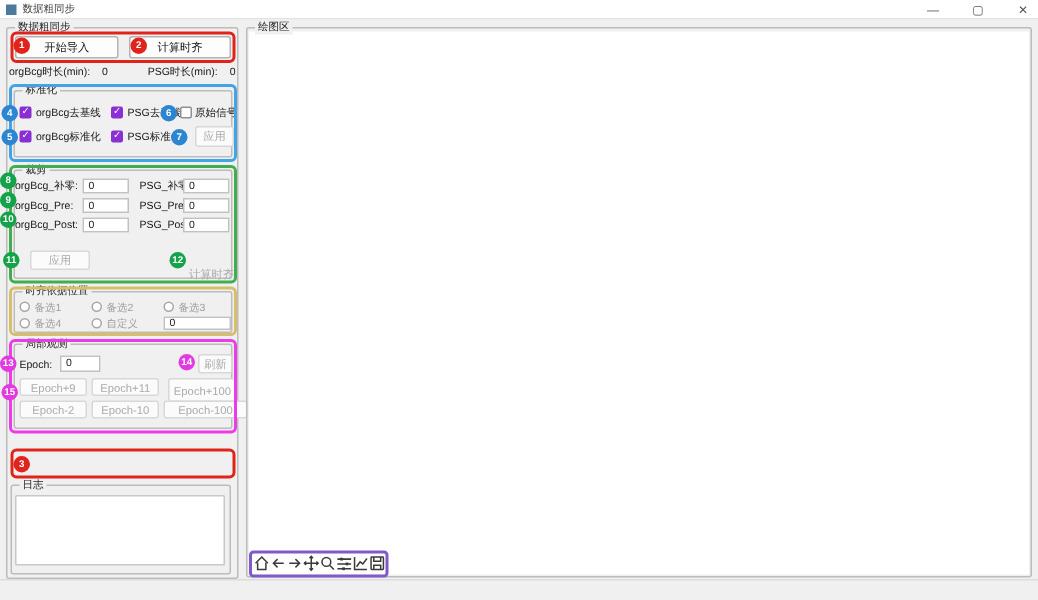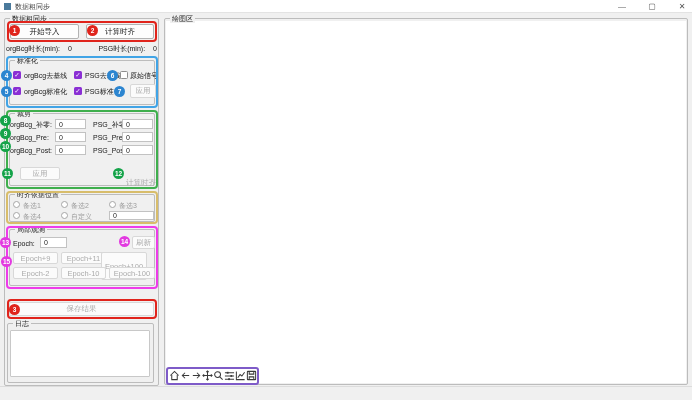--- a/index.html
+++ b/index.html
@@ -154,28 +154,27 @@
   <div class="grp" style="left:9px; top:229px; width:146px; height:57px;">
     <span class="glabel">局部观测</span>
   </div>
   <span class="lbl" style="left:13px; top:239px;">Epoch:</span>
   <div class="inp" style="left:40px; top:237px; width:27px; height:11px;">0</div>
   <div class="btn disabled" style="left:132px; top:236px; width:23px; height:13px;">刷新</div>
   <div class="badge magenta" style="left:0px; top:237px;">13</div>
   <div class="badge magenta" style="left:119px; top:236px;">14</div>
   <div class="btn disabled" style="left:13px; top:252px; width:45px; height:12px;">Epoch+9</div>
   <div class="btn disabled" style="left:61px; top:252px; width:45px; height:12px;">Epoch+11</div>
-  <div class="btn disabled" style="left:101px; top:252px; width:46px; height:28px;">Epoch+100</div>
+  <div class="btn disabled" style="left:112px; top:252px; width:46px; height:16px;">Epoch+100</div>
   <div class="btn disabled" style="left:13px; top:267px; width:45px; height:12px;">Epoch-2</div>
   <div class="btn disabled" style="left:61px; top:267px; width:45px; height:12px;">Epoch-10</div>
-  <div class="btn disabled" style="left:109px; top:267px; width:46px; height:12px;">Epoch-100</div>
+  <div class="btn disabled" style="left:109px; top:267px; width:56px; height:12px;">Epoch-100</div>
   <div class="badge magenta" style="left:1px; top:256px;">15</div>
 
   <div class="abox red" style="left:7px; top:299px; width:150px; height:20px;"></div>
-  <div class="btn disabled" style="left:9px; top:302px; width:145px; height:14px;">保存结果</div>
   <div class="badge red" style="left:9px; top:304px;">3</div>
 
   <div class="grp" style="left:7px; top:323px; width:147px; height:60px;">
     <span class="glabel">日志</span>
   </div>
   <div class="logarea" style="left:10px; top:330px; width:140px; height:47px;"></div>
 
   <div class="grp" style="left:164px; top:18px; width:524px; height:367px;">
     <span class="glabel">绘图区</span>
   </div>

